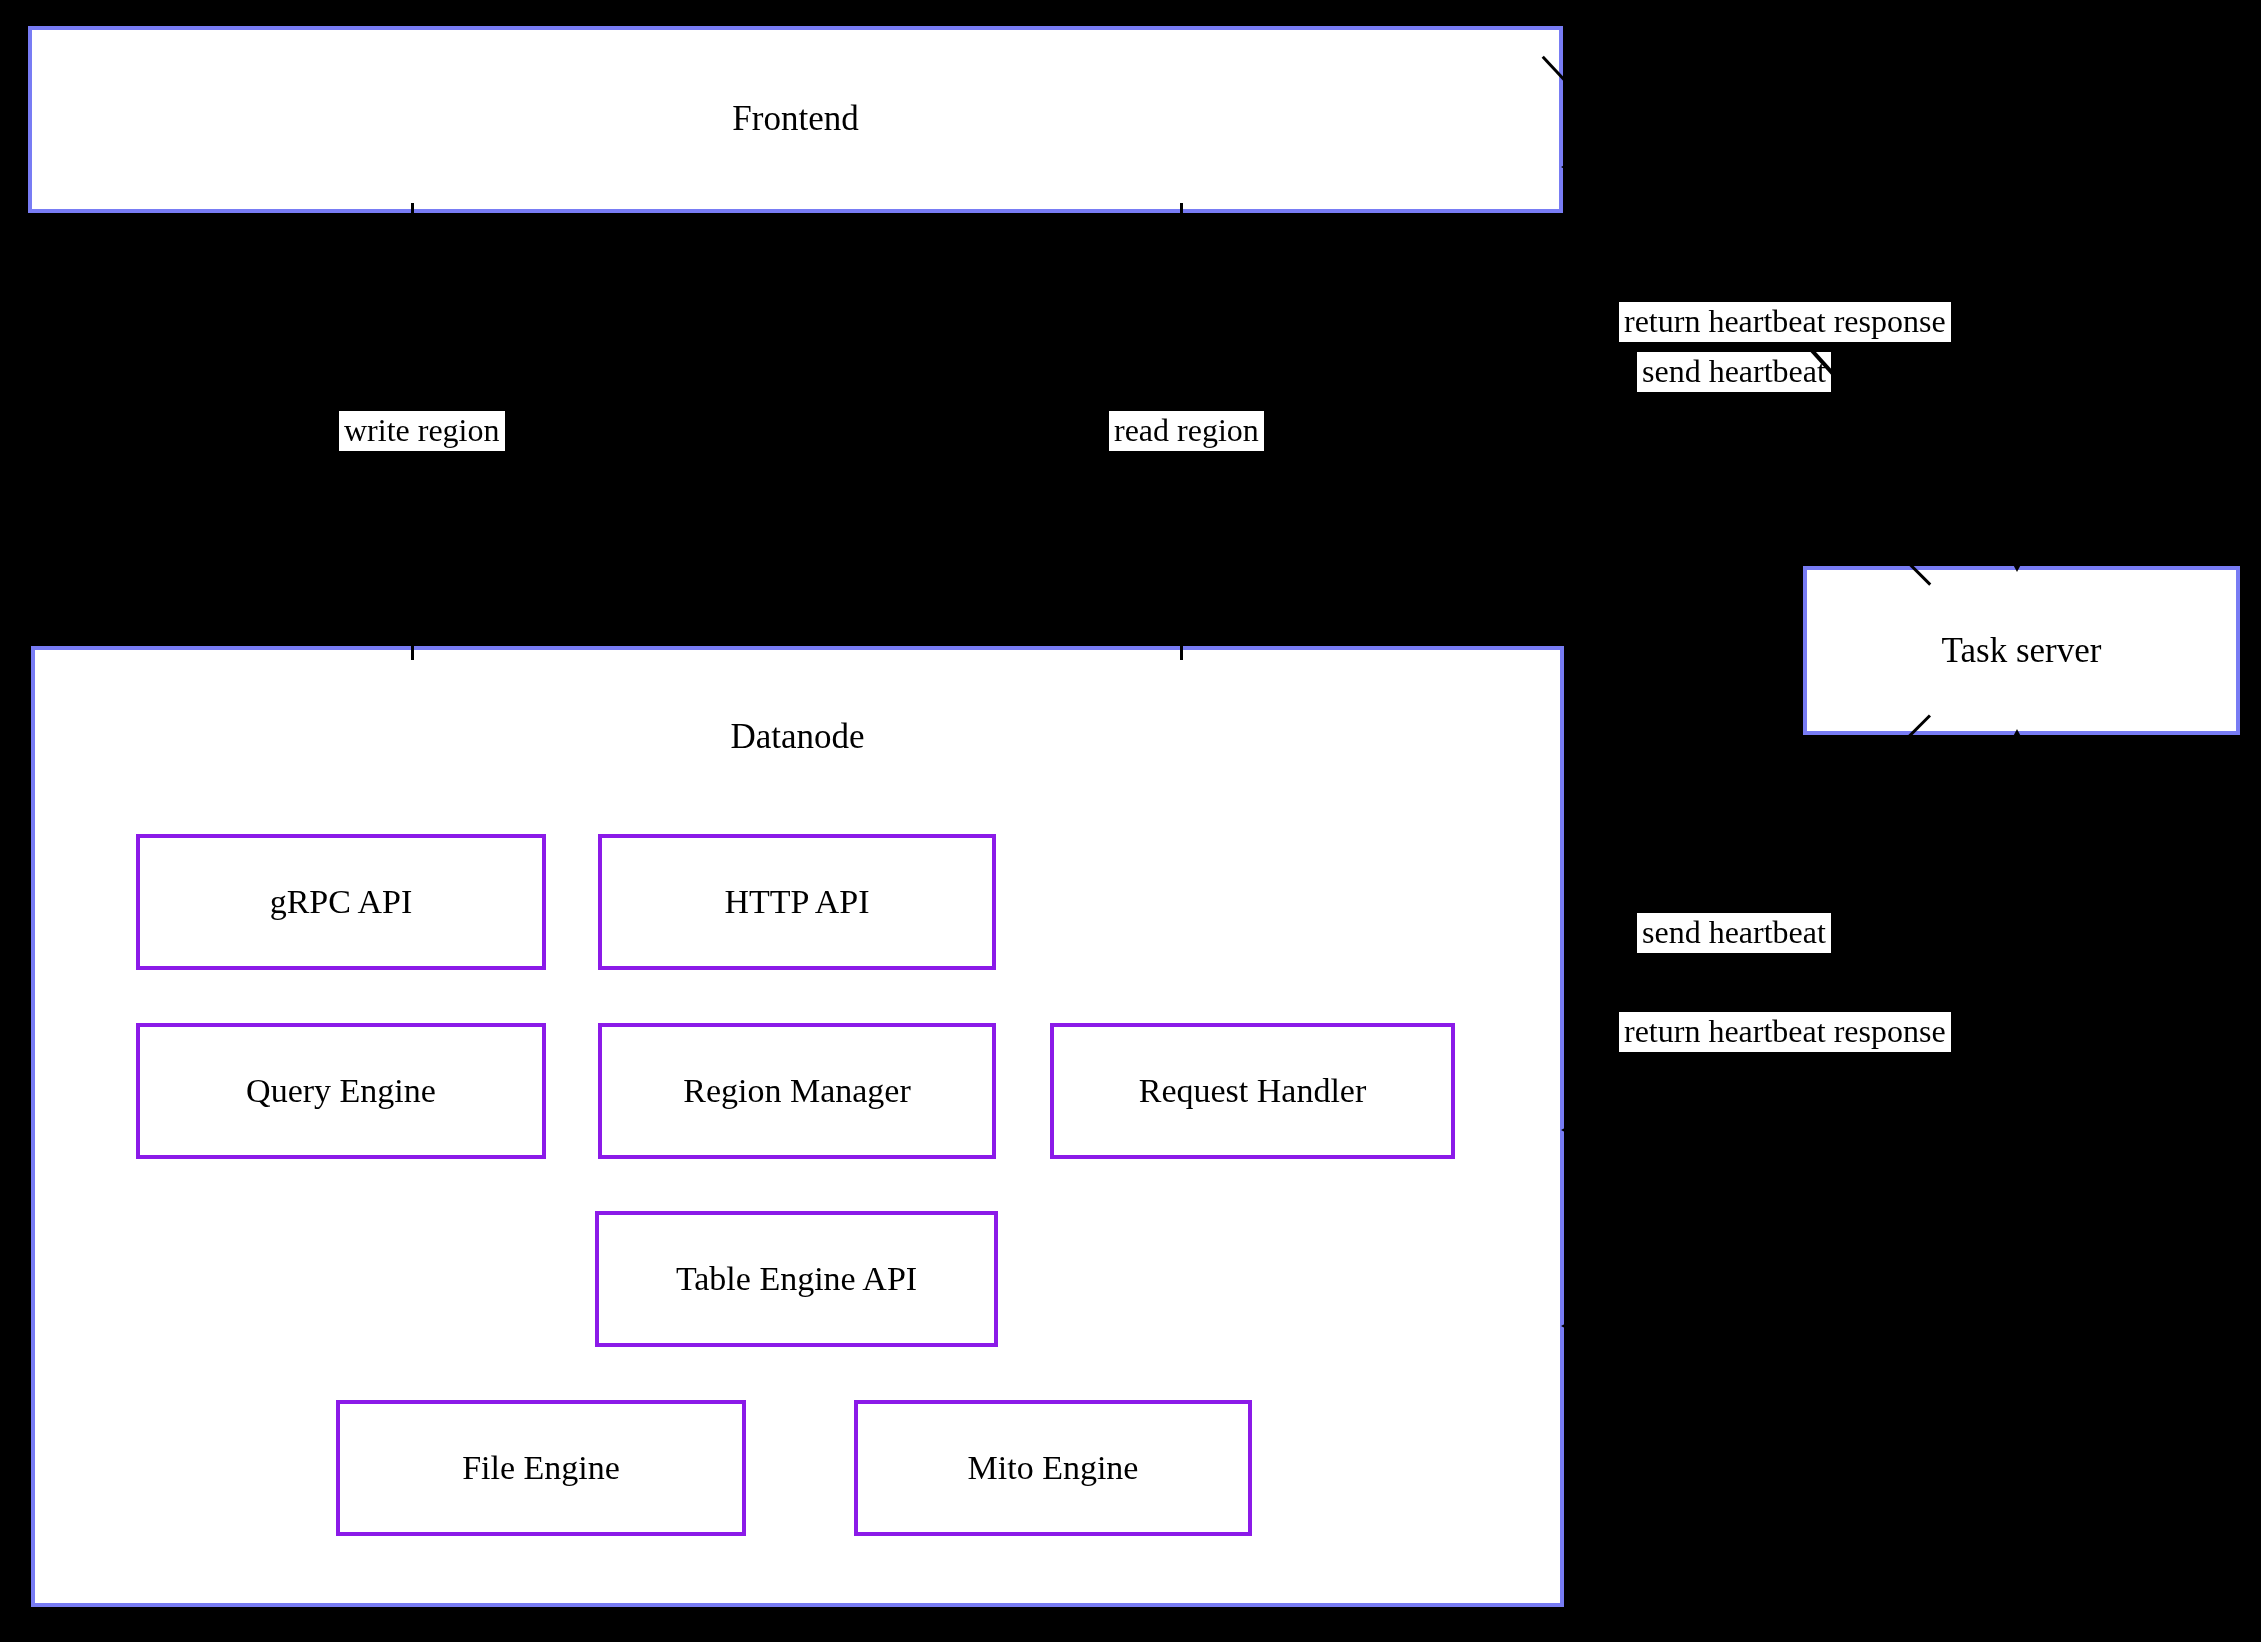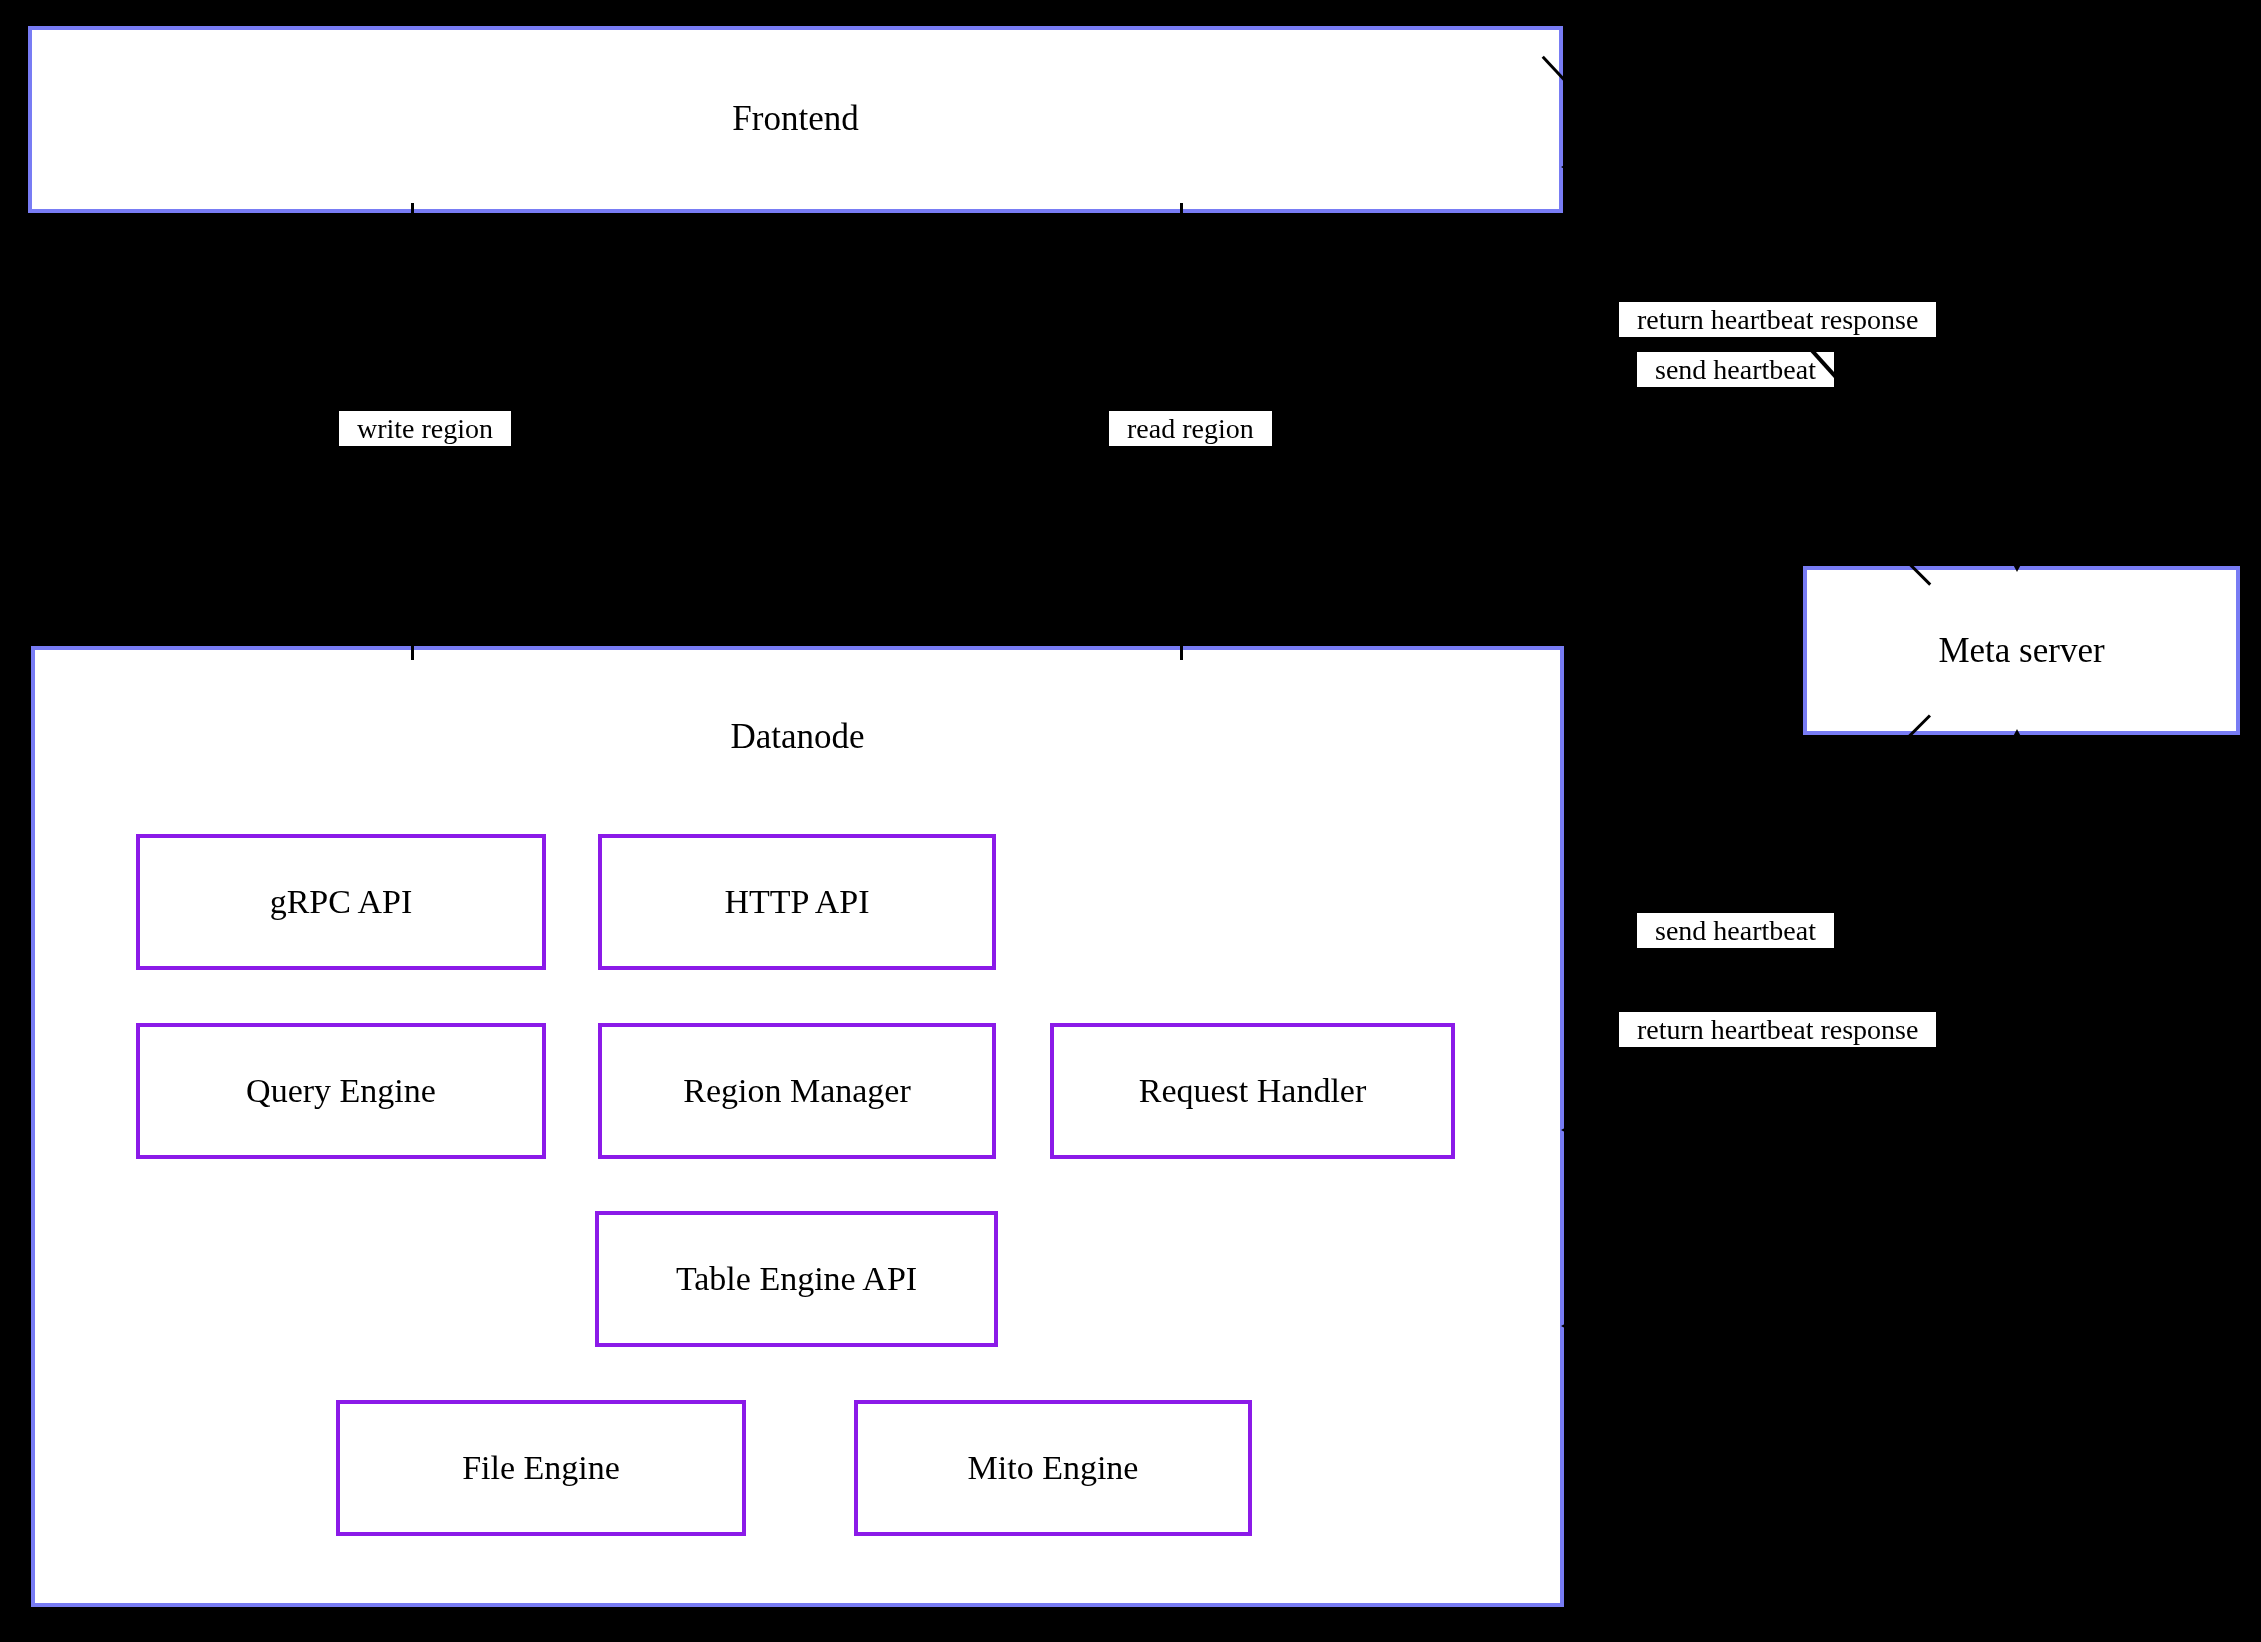--- a/index.html
+++ b/index.html
@@ -16,40 +16,40 @@
          font-family:Liberation Serif, serif;color:var(--text);overflow:hidden;}
   .cluster{position:absolute;background:var(--box-fill);border:4.7px solid var(--cluster-border);
            box-sizing:border-box;z-index:1;}
   .cluster-title-center{width:100%;height:100%;display:flex;align-items:center;justify-content:center;
            font-size:35px;color:var(--text);}
   .dn-title{position:absolute;left:31px;top:717px;width:1533px;text-align:center;
            font-size:35px;color:var(--text);z-index:2;}
   .node{position:absolute;background:var(--box-fill);border:4.7px solid var(--component-border);
         box-sizing:border-box;z-index:2;display:flex;align-items:center;justify-content:center;}
   .node-label{font-size:34px;color:var(--text);white-space:nowrap;}
-  .elabel{position:absolute;background:var(--box-fill);color:var(--text);font-size:28px;
-          line-height:1.12;padding:2px 18px;white-space:nowrap;z-index:10;}
+  .elabel{position:absolute;background:var(--box-fill);color:var(--text);font-size:32px;
+          line-height:1.12;padding:2px 5px;white-space:nowrap;z-index:10;}
   .frag{position:absolute;background:var(--edge);z-index:5;}
   .arrow{position:absolute;width:0;height:0;background:none;border-style:solid;z-index:5;}
   .arrow-left{border-width:10px 0 10px 0;border-color:transparent;border-right:19px solid var(--edge);}
   .arrow-down{border-width:19px 10px 0 10px;border-color:var(--edge) transparent transparent transparent;}
   .arrow-up{border-width:0 10px 19px 10px;border-color:transparent transparent var(--edge) transparent;}
   .cross{z-index:15;}
 </style>
 </head>
 <body>
 
 <div class="stage">
 
   <div class="cluster" style="left:28px;top:25.5px;width:1535px;height:187px;">
     <div class="cluster-title-center">Frontend</div>
   </div>
 
   <div class="cluster" style="left:1803px;top:566px;width:437px;height:169px;">
-    <div class="cluster-title-center">Meta server</div>
+    <div class="cluster-title-center">Task server</div>
   </div>
 
   <div class="cluster" style="left:31px;top:646px;width:1533px;height:961px;"></div>
   <div class="dn-title">Datanode</div>
 
   <div class="node" style="left:136px;top:834px;width:410px;height:136px;">
     <span class="node-label">gRPC API</span>
   </div>
   <div class="node" style="left:598px;top:834px;width:398px;height:136px;">
     <span class="node-label">HTTP API</span>

